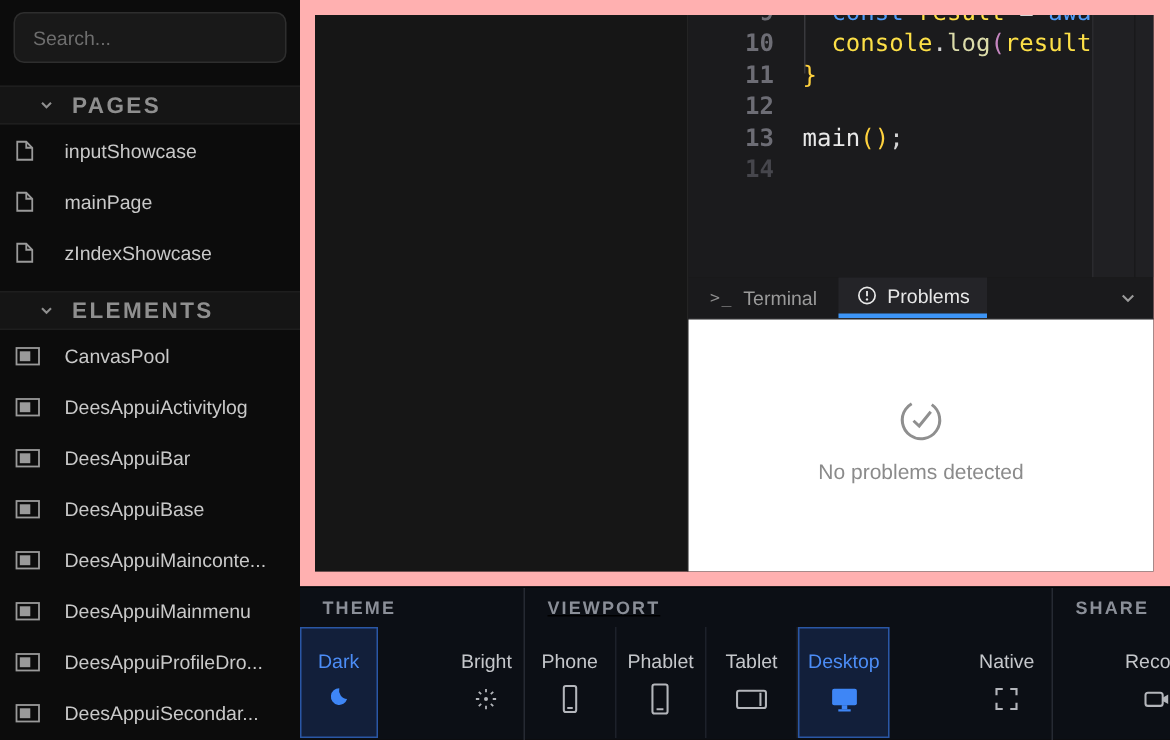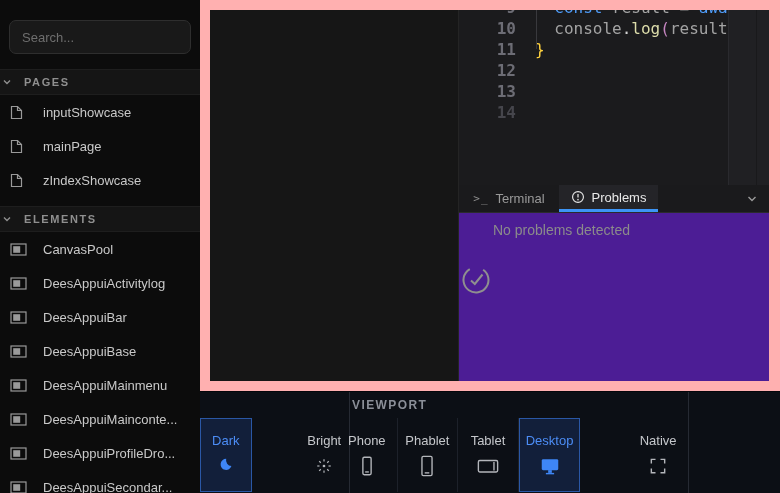--- a/index.html
+++ b/index.html
@@ -2,29 +2,29 @@
 <html><head>
 <meta charset="utf-8">
 <style>
   * { margin:0; padding:0; box-sizing:border-box; }
   html,body { width:780px; height:493px; background:#0c0c0c; overflow:hidden;
               font-family:"Liberation Sans", sans-serif; }
 
   
   #sidebar { position:absolute; left:0; top:0; width:200px; height:493px;
              background:#0c0c0c; overflow:hidden; }
-  .searchwrap { padding:20px 9px 0 9px; }
+  .searchwrap { padding:8px 9px 0 9px; }
   .search { width:100%; height:34px; background:#191919; border:1px solid #2e2e2e;
             border-radius:7px; color:#cfcfcf; font-size:13px; padding:0 12px;
             outline:none; }
   .search::placeholder { color:#6e6e6e; }
   .sec-head { height:26px; margin-top:15px; background:#151515;
               border-top:1px solid #1e1e1e; border-bottom:1px solid #1e1e1e;
-              display:flex; align-items:center; color:#8f8f8f; font-size:11px;
-              font-weight:bold; letter-spacing:1.6px; padding-left:2px; }
+              display:flex; align-items:center; color:#8f8f8f; font-size:15px;
+              font-weight:bold; letter-spacing:1.6px; padding-left:26px; }
   .sec-head:first-of-type { margin-top:15px; }
   .sec-head .chev { margin-right:12px; display:flex; }
   .s-item { height:34px; display:flex; align-items:center; padding-left:10px;
             color:#c9c9c9; font-size:13px; cursor:pointer; }
   .s-item .ic { width:18px; margin-right:15px; display:flex; align-items:center; }
   #el-list .s-item, #pg-list .s-item { white-space:nowrap; }
 
   
   #preview { position:absolute; left:200px; top:0; width:580px; height:391px;
              background:#ffb0b0; }
@@ -36,21 +36,21 @@
 
   
   #codearea { position:absolute; left:0; top:0; right:0; height:175px;
               background:#1b1b1d; overflow:hidden;
               font-family:"DejaVu Sans Mono", monospace; font-size:16px; }
   #codelines { position:absolute; left:0; top:-13px; right:41px; }
   .cl { height:21px; line-height:21px; display:flex; white-space:pre; }
   .ln { width:57px; text-align:right; color:#6d6d75; flex:none;font-weight:bold; }
   .ln.dim { color:#46464c; }
   .codetxt { padding-left:19px; white-space:pre; color:#d4d4d4; }
-  .tok-kw{color:#4f9cf8}.tok-var{color:#a3a3a3}.tok-fg{color:#d4d4d4}
+  .tok-kw{color:#4f9cf8}.tok-var{color:#fde047}.tok-fg{color:#d4d4d4}
   .tok-fn2{color:#dcdcaa}.tok-mag{color:#c586c0}.tok-gold{color:#ffd23e}
   .tok-fn{color:#e8e8e8}
   #indent-guide { position:absolute; left:77px; top:0; width:1px; height:39px;
                   background:#39393d; }
   #vscroll { position:absolute; right:0; top:0; width:41px; height:175px;
              background:#202023; border-left:1px solid #2a2a2e; }
   #vscroll .inner-line { position:absolute; left:27px; top:0; width:1px; height:100%;
              background:#19191b; }
 
   
@@ -60,32 +60,32 @@
          font-size:13px; color:#9a9a9a; cursor:pointer; height:100%; }
   .tab.terminal { width:100px; }
   .tab.problems { width:99px; background:#242428; color:#e8e8e8;
                   border-bottom:3px solid #3d95f6;text-align:center; }
   .tab .ticon { font-family:"DejaVu Sans Mono", monospace; font-size:11px;
                 color:#8f8f8f; letter-spacing:1px; }
   #tab-chevron { position:absolute; right:10px; top:7px; cursor:pointer; }
 
   
   #ppanel { position:absolute; left:0; top:203px; right:0; bottom:0;
-            background:#4c1d95; display:flex; 
-            }
+            background:#ffffff; display:flex; flex-direction:column;
+            align-items:center; }
   #ppanel .msg { color:#8b8b8b; font-size:14px; margin-top:9px; }
   #ppanel .ok { margin-top:50px; }
 
   
   #toolbar { position:absolute; left:200px; top:391px; width:580px; height:102px;
              background:#0c0f15; border-top:1px solid #05060a; }
   .tb-sec { position:absolute; top:0; height:102px; }
   .tb-sec.bdr { border-right:1px solid #262a33; }
   #sec-theme { left:0; width:150px; }
-  #sec-viewport { left:137px; width:352px; }
+  #sec-viewport { left:150px; width:352px;text-decoration:underline; }
   #sec-share { left:502px; width:78px; }
   .tb-label { height:26px; display:flex; align-items:center; padding-left:15px;
               color:#8b8f98; font-size:12px; font-weight:bold;
               letter-spacing:1.4px; }
   .tb-cells { position:absolute; left:0; right:0; top:26px; bottom:2px;
               display:flex; }
   .cell { flex:1; display:flex; flex-direction:column; align-items:center;
           justify-content:center; gap:7px; border-right:1px solid #1d212a;
           color:#c5c7cb; font-size:13px; cursor:pointer; }
   .cell:last-child { border-right:none;padding-left:48px; }
@@ -185,30 +185,30 @@
       </span>
       <span>DeesAppuiBase</span>
     </div>
     <div class="s-item">
       <span class="ic">
         <svg width="17" height="13" viewBox="0 0 17 13">
             <rect x="1" y="1" width="15" height="11" fill="none" stroke="#9a9a9a" stroke-width="1.2"></rect>
             <rect x="3.2" y="3.2" width="7" height="6.6" fill="#9a9a9a"></rect>
           </svg>
       </span>
+      <span>DeesAppuiMainconte...</span>
+    </div>
+    <div class="s-item">
+      <span class="ic">
+        <svg width="17" height="13" viewBox="0 0 17 13">
+            <rect x="1" y="1" width="15" height="11" fill="none" stroke="#9a9a9a" stroke-width="1.2"></rect>
+            <rect x="3.2" y="3.2" width="7" height="6.6" fill="#9a9a9a"></rect>
+          </svg>
+      </span>
       <span>DeesAppuiMainmenu</span>
-    </div>
-    <div class="s-item">
-      <span class="ic">
-        <svg width="17" height="13" viewBox="0 0 17 13">
-            <rect x="1" y="1" width="15" height="11" fill="none" stroke="#9a9a9a" stroke-width="1.2"></rect>
-            <rect x="3.2" y="3.2" width="7" height="6.6" fill="#9a9a9a"></rect>
-          </svg>
-      </span>
-      <span>DeesAppuiMainconte...</span>
     </div>
     <div class="s-item">
       <span class="ic">
         <svg width="17" height="13" viewBox="0 0 17 13">
             <rect x="1" y="1" width="15" height="11" fill="none" stroke="#9a9a9a" stroke-width="1.2"></rect>
             <rect x="3.2" y="3.2" width="7" height="6.6" fill="#9a9a9a"></rect>
           </svg>
       </span>
       <span>DeesAppuiProfileDro...</span>
     </div>
@@ -243,20 +243,21 @@
           <div class="cl">
             <span class="ln">11</span>
             <span class="codetxt"><span class="tok-gold">}</span></span>
           </div>
           <div class="cl">
             <span class="ln">12</span>
             <span class="codetxt"></span>
           </div>
           <div class="cl">
             <span class="ln">13</span>
+            <span class="codetxt"><span class="tok-fn">main</span><span class="tok-gold">(</span><span class="tok-gold">)</span><span class="tok-fg">;</span></span>
           </div>
           <div class="cl">
             <span class="ln dim">14</span>
             <span class="codetxt"></span>
           </div>
         </div>
         <div id="indent-guide"></div>
         <div id="vscroll">
           <div class="inner-line"></div>
         </div>
@@ -294,20 +295,21 @@
         <span class="msg">No problems detected</span>
       </div>
 
     </div>
   </div>
 </div>
 
 <div id="toolbar">
 
   <div id="sec-theme" class="tb-sec bdr">
+    <div class="tb-label">THEME</div>
     <div class="tb-cells">
       <div class="cell sel">
         <span>Dark</span>
         <span class="cic">
           <svg width="18" height="18" viewBox="0 0 24 24">
               <path d="M12.5 3a9 9 0 1 0 8.5 11.7A9.5 9.5 0 0 1 12.5 3z" fill="#3e86f6" transform="translate(2 0) scale(0.82)"></path>
             </svg>
         </span>
       </div>
       <div class="cell">
@@ -376,14 +378,28 @@
             <polyline points="4,9 4,4 9,4"></polyline>
               <polyline points="15,4 20,4 20,9"></polyline>
             <polyline points="20,15 20,20 15,20"></polyline>
               <polyline points="9,20 4,20 4,15"></polyline>
           </svg>
         </span>
       </div>
     </div>
   </div>
 
+  <div id="sec-share" class="tb-sec">
+    <div class="tb-label">SHARE</div>
+    <div class="tb-cells">
+      <div class="cell">
+        <span>Record</span>
+        <span class="cic">
+          <svg width="22" height="22" viewBox="0 0 24 24" fill="none" stroke="#b4b6bb" stroke-width="1.5">
+            <rect x="4" y="7.5" width="12.5" height="9.5" rx="1.8"></rect>
+            <path d="M16.5 11l4-2.2v6.8l-4-2.2z" fill="#b4b6bb" stroke="none"></path>
+          </svg>
+        </span>
+      </div>
+    </div>
+  </div>
 
 </div>
 
 </body></html>

